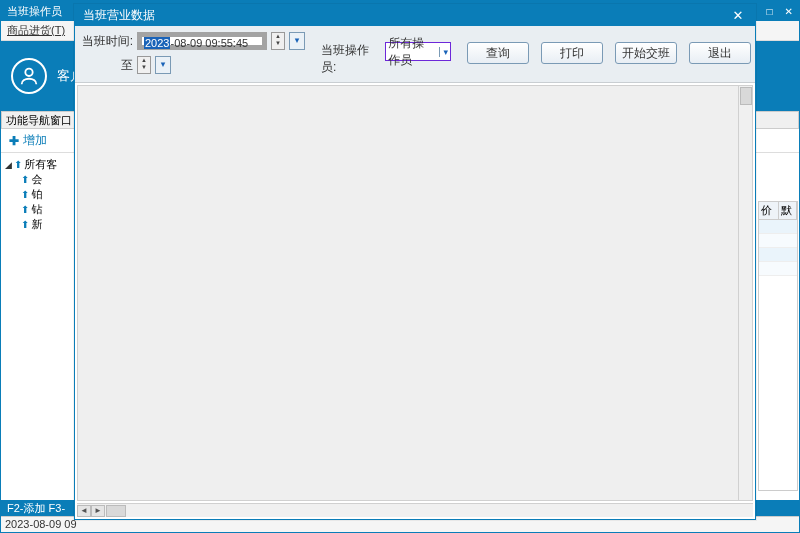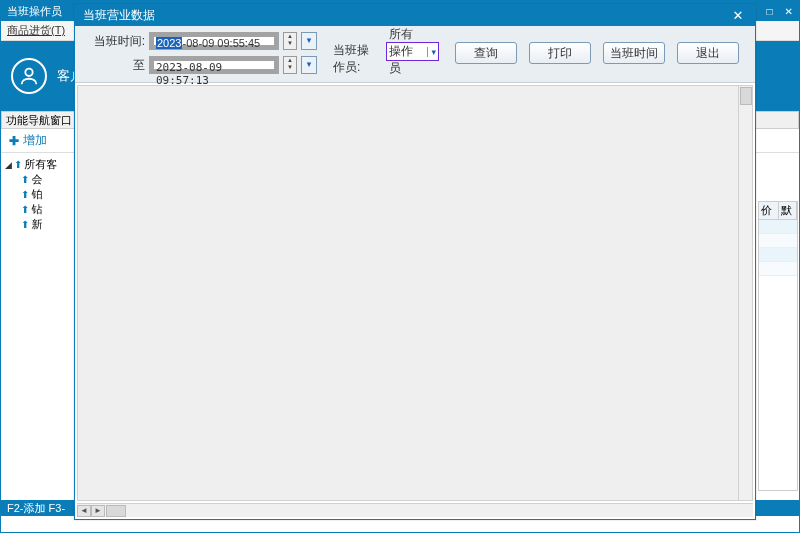--- a/index.html
+++ b/index.html
@@ -34,21 +34,21 @@
 .right-grid-rows div:nth-child(even){ background:#f7fbfe; }
 
 .status-bar-blue { position: absolute; bottom: 16px; left: 0; width: 100%; height: 16px; background: #0a7db8; color: #fff; font-size: 11px; padding: 1px 6px; }
 .status-bar-date { position: absolute; bottom: 0; left: 0; width: 100%; height: 16px; background: #f5f5f5; color: #333; font-size: 11px; padding: 1px 4px; border-top: 1px solid #ccc; }
 
 
 .dialog { position: absolute; top: 4px; left: 74px; width: 682px; height: 516px; background: #fff; border: 1px solid #0a7db8; display: flex; flex-direction: column; box-shadow: 0 0 0 1px rgba(0,0,0,0.05); }
 .dlg-title { height: 21px; background: #0a7db8; color: #fff; font-size: 12px; padding: 2px 8px; display: flex; align-items: center; justify-content: space-between; }
 .dlg-close { width: 18px; text-align: center; cursor: pointer; font-size: 13px; }
 
-.dlg-toolbar { background: #e9eef2; border-bottom: 1px solid #c9ced2; padding: 6px 16px; display: flex; align-items: flex-start; gap: 16px; font-size: 12px; color: #333; }
+.dlg-toolbar { background: #e9eef2; border-bottom: 1px solid #c9ced2; padding: 6px 4px; display: flex; align-items: flex-start; gap: 16px; font-size: 12px; color: #333; }
 .time-block { display: flex; flex-direction: column; gap: 6px; }
 .time-row { display: flex; align-items: center; gap: 4px; }
 .time-label { width: 54px; text-align: right; }
 .dt-input { width: 130px; height: 18px; border: 5px solid #a3a3a3; font-size: 11px; padding: 0 2px; background: #fff; font-family: monospace; }
 .dt-input .sel { background: #1a63b8; color: #fff; padding: 0 1px; }
 .spinner { width: 14px; height: 18px; border: 1px solid #999; background: #f0f0f0; display: flex; flex-direction: column; font-size: 6px; line-height: 7px; text-align: center; color: #444; }
 .dd-btn { width: 16px; height: 18px; border: 1px solid #7a9ab5; background: #eaf1f7; color: #1a63b8; font-size: 9px; text-align: center; line-height: 15px; }
 
 .op-block { display: flex; align-items: flex-start; gap: 12px; margin-top: 10px; }
 .op-select { height: 19px; border: 1px solid #6d28d9; background: #fff; font-size: 12px; padding: 0 2px; display: flex; align-items: center; gap: 4px; }
@@ -128,20 +128,21 @@
     </div>
     <div class="right-grid-rows">
       <div></div>
         <div></div>
         <div></div>
         <div></div>
     </div>
   </div>
 
   <div class="status-bar-blue">F2-添加 F3-</div>
+  <div class="status-bar-date">2023-08-09 09</div>
 </div>
 
 <div class="dialog">
   <div class="dlg-title">
     <span>当班营业数据</span>
     <span class="dlg-close">✕</span>
   </div>
 
   <div class="dlg-toolbar">
     <div class="time-block">
@@ -149,41 +150,40 @@
         <span class="time-label">当班时间:</span>
         <span class="dt-input"><span class="sel">2023</span><span>-08-09  09:55:45</span></span>
         <span class="spinner">
             <span>▲</span>
             <span>▼</span>
           </span>
         <span class="dd-btn">▾</span>
       </div>
       <div class="time-row">
         <span class="time-label">至</span>
-        <span class="dt-input">2023-08-09  09:57:13</span>
         <span class="spinner">
             <span>▲</span>
             <span>▼</span>
           </span>
         <span class="dd-btn">▾</span>
       </div>
     </div>
 
     <div class="op-block">
       <span>当班操作员:</span>
       <span class="op-select">
         <span>所有操作员</span>
         <span class="caret">▾</span>
       </span>
     </div>
 
     <div class="btn-row">
       <div class="btn">查询</div>
       <div class="btn">打印</div>
-      <div class="btn">当班时间</div>
+      <div class="btn">开始交班</div>
       <div class="btn">退出</div>
     </div>
   </div>
 
   <div class="dlg-body">
     <div class="vscroll">
         <div class="thumb"></div>
       </div>
   </div>
   <div class="hscroll">

